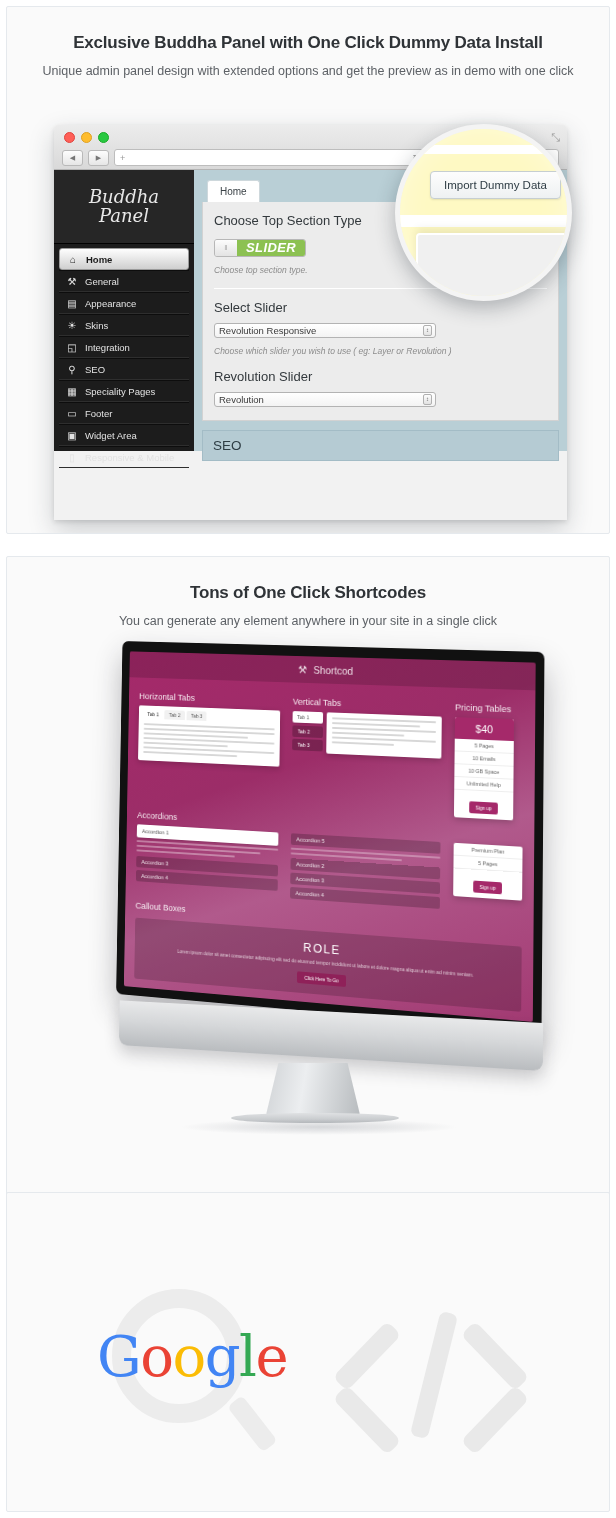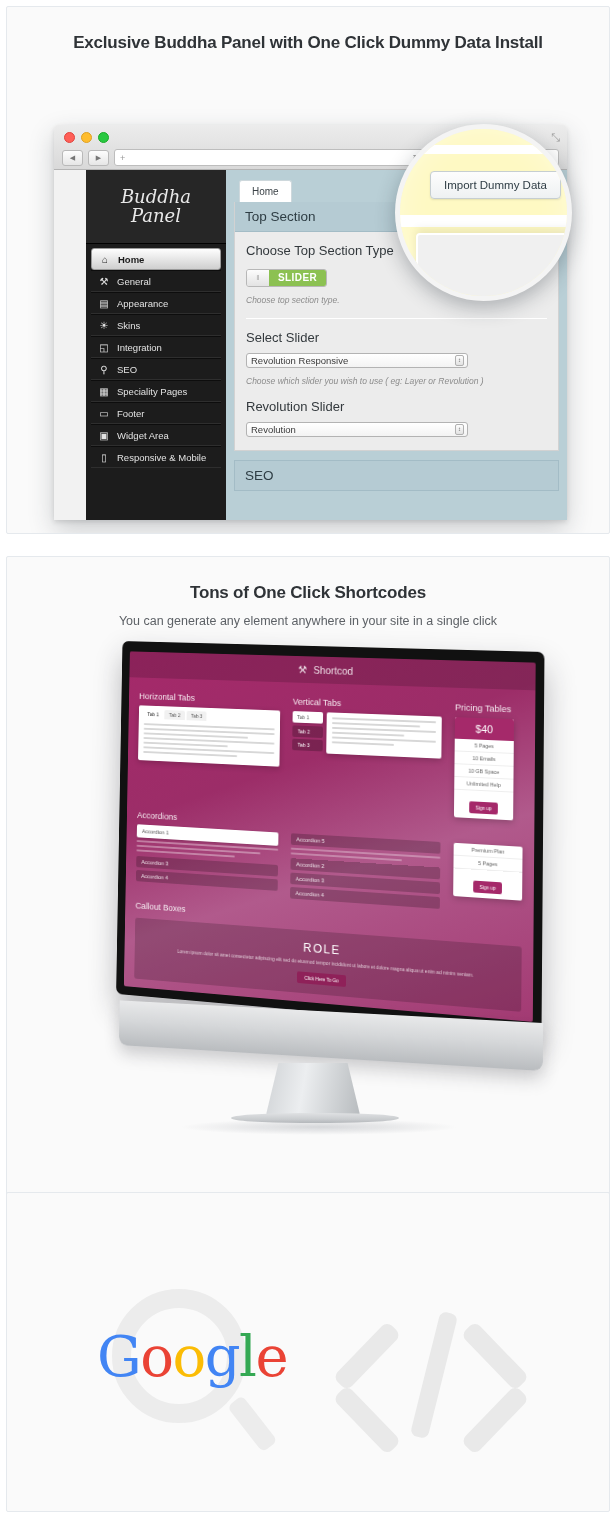--- a/index.html
+++ b/index.html
@@ -67,21 +67,21 @@
     padding: 0 5px; font-size: 9px; color: #9a9a9a;
     justify-content: space-between;
   }
   .srch-bar {
     width: 128px; height: 17px; background: #fff; border: 1px solid #bdbdbd;
     border-radius: 3px; display: flex; align-items: center;
     padding: 0 5px; gap: 4px; font-size: 9px; color: #9a9a9a;
   }
   .expand-ico { position: absolute; right: 7px; top: 6px; font-size: 11px; color: #9b9b9b; }
 
-  .br-body { display: flex; height: 350px; margin-left: 32px; }
+  .br-body { display: flex; height: 281px; }
   .wp-side { width: 140px; background: #1c1c1c; position: relative; }
   .logo-box {
     height: 74px; display: flex; flex-direction: column;
     align-items: center; justify-content: center;
     background: #262626; color: #e8e8e8;
     font-family: "DejaVu Serif", serif; font-style: italic;
     border-bottom: 1px solid #000;
   }
   .logo-box .l1 { font-size: 18px; line-height: 1.05; }
   .logo-box .l2 { font-size: 18px; line-height: 1.05; }
@@ -111,21 +111,21 @@
   .panel { background: #ececec; border: 1px solid #d2d2d2; border-top: none; }
   .pbar {
     background: #b5cbd3; color: #2e3d44;
     padding: 7px 10px; font-size: 13.5px;
     border-bottom: 1px solid #a3bcc6;
   }
   .pbody { padding: 11px 11px 13px; }
   .flabel { font-size: 13px; color: #33393d; margin-bottom: 8px; }
   .toggle { display: inline-flex; height: 18px; border-radius: 3px; overflow: hidden; border: 1px solid #b7b7b7; }
   .toggle .off { width: 22px; background: linear-gradient(#fcfcfc,#e3e3e3); display: flex; align-items: center; justify-content: center; color: #aaa; font-size: 8px; }
-  .toggle .on { background: #8cc152; color: #fff; font-size: 10px; font-weight: bold; padding: 0 9px; display: flex; align-items: center; letter-spacing: .4px; }
+  .toggle .on { background: #8cc152; color: #fff; font-size: 13px; font-weight: bold; padding: 0 9px; display: flex; align-items: center; letter-spacing: .4px; font-style: italic; }
   .fhint { font-size: 8.5px; color: #8c8c8c; font-style: italic; margin-top: 8px; }
   .fdiv { height: 1px; background: #dcdcdc; border-bottom: 1px solid #fff; margin: 13px 0 11px; }
   .sel {
     position: relative; width: 222px; height: 15px;
     background: linear-gradient(#fff,#f3f3f3);
     border: 1px solid #b3b3b3; border-radius: 3px;
     font-size: 9.5px; color: #3a3a3a;
     display: flex; align-items: center; padding: 0 4px; text-align: right;
   }
   .sel .arw {
@@ -261,20 +261,21 @@
   .cE { width: 20px; height: 78px; left: 138px; top: 86px; transform: rotate(44deg); }
 </style>
 </head>
 <body>
 
 <div class="page">
 
   <div class="card" id="sec1">
     <div class="card-head">
       <div class="card-title">Exclusive Buddha Panel with One Click Dummy Data Install</div>
+      <div class="card-sub">Unique admin panel design with extended options and get the preview as in demo with one click</div>
     </div>
 
     <div class="browser">
       <div class="br-chrome">
         <div class="lights">
           <span class="lt r"></span>
           <span class="lt y"></span>
           <span class="lt g"></span>
         </div>
         <div class="nav-row">
@@ -340,21 +341,20 @@
               <span>Responsive &amp; Mobile</span>
             </div>
           </div>
         </div>
 
         <div class="wp-main">
           <div class="tabstrip">
             <div class="tab">Home</div>
           </div>
           <div class="panel">
-            <div class="pbar">Top Section</div>
             <div class="pbody">
               <div class="flabel">Choose Top Section Type</div>
               <div class="toggle">
                 <div class="off">‖</div>
                 <div class="on">SLIDER</div>
               </div>
               <div class="fhint">Choose top section type.</div>
               <div class="fdiv"></div>
               <div class="flabel">Select Slider</div>
               <div class="sel">

